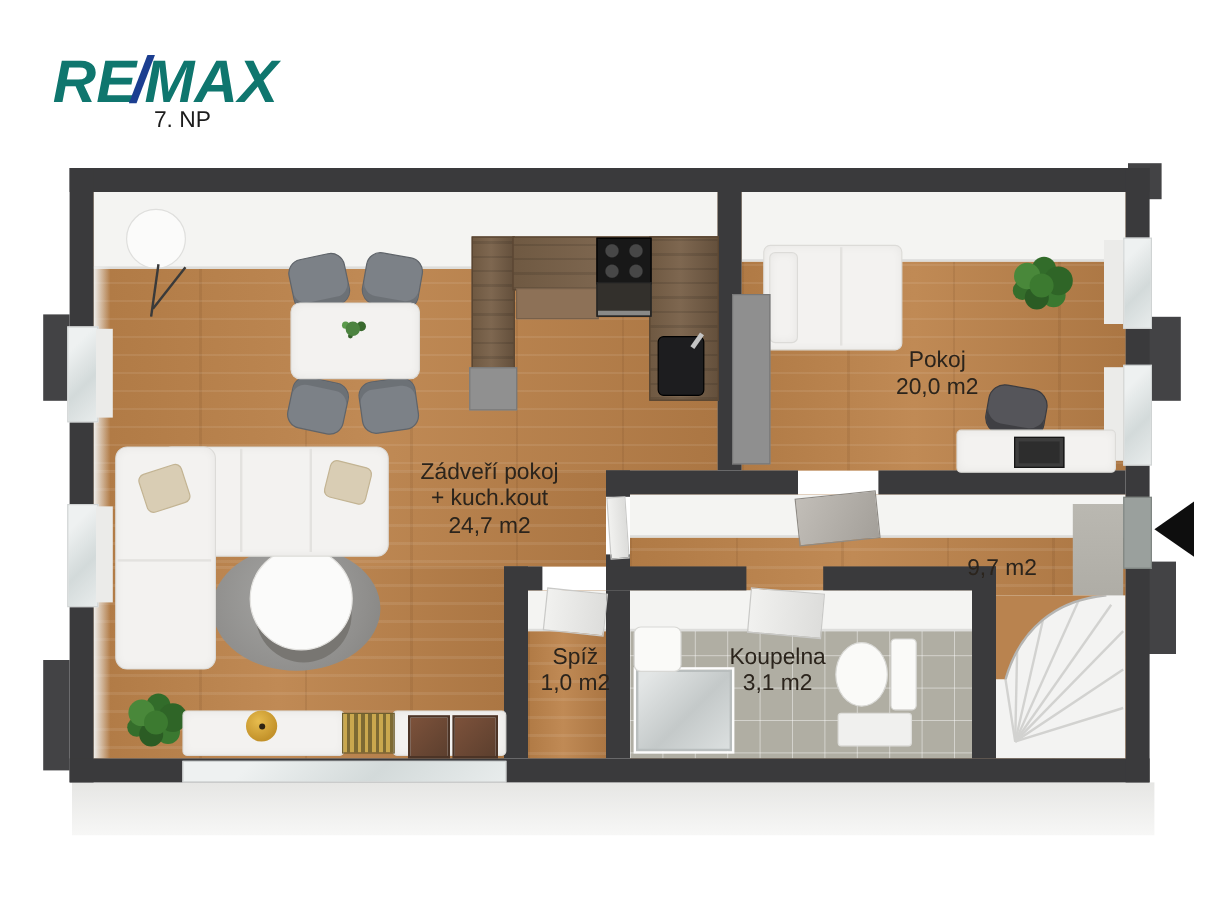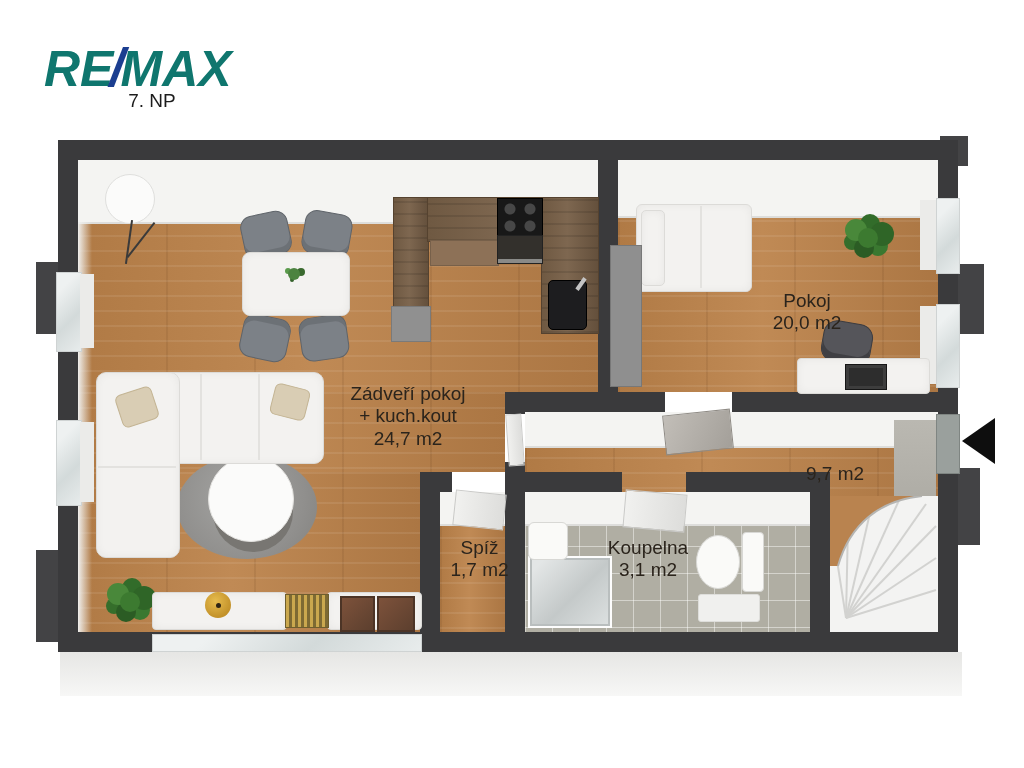--- a/index.html
+++ b/index.html
@@ -227,30 +227,30 @@
   <div class="abs wc" style="left:528px;top:522px;width:38px;height:36px;border-radius:6px;"></div>
   <div class="abs wc" style="left:742px;top:532px;width:20px;height:58px;border-radius:4px;"></div>
   <div class="abs wc wc-bowl" style="left:696px;top:535px;width:42px;height:52px;"></div>
   <div class="abs bathmat" style="left:698px;top:594px;width:60px;height:26px;"></div>
 
   <div class="abs room-label" style="left:333px;top:383px;width:150px;">
     <div>Zádveří pokoj</div>
     <div>+ kuch.kout</div>
     <div>24,7 m2</div>
   </div>
-  <div class="abs room-label" style="left:732px;top:290px;width:150px;">
+  <div class="abs room-label" style="left:706px;top:290px;width:150px;">
     <div>Pokoj</div>
     <div>20,0 m2</div>
   </div>
   <div class="abs room-label" style="left:760px;top:463px;width:150px;">
     <div>9,7 m2</div>
   </div>
   <div class="abs room-label" style="left:422px;top:537px;width:115px;">
     <div>Spíž</div>
-    <div>1,7 m2</div>
+    <div>1,0 m2</div>
   </div>
   <div class="abs room-label" style="left:573px;top:537px;width:150px;">
     <div>Koupelna</div>
     <div>3,1 m2</div>
   </div>
 
   <div class="abs arrow-left" style="left:962px;top:418px;"></div>
 
   <div class="abs logo">
     <span class="re">RE</span><span class="slash">/</span><span class="max">MAX</span>

